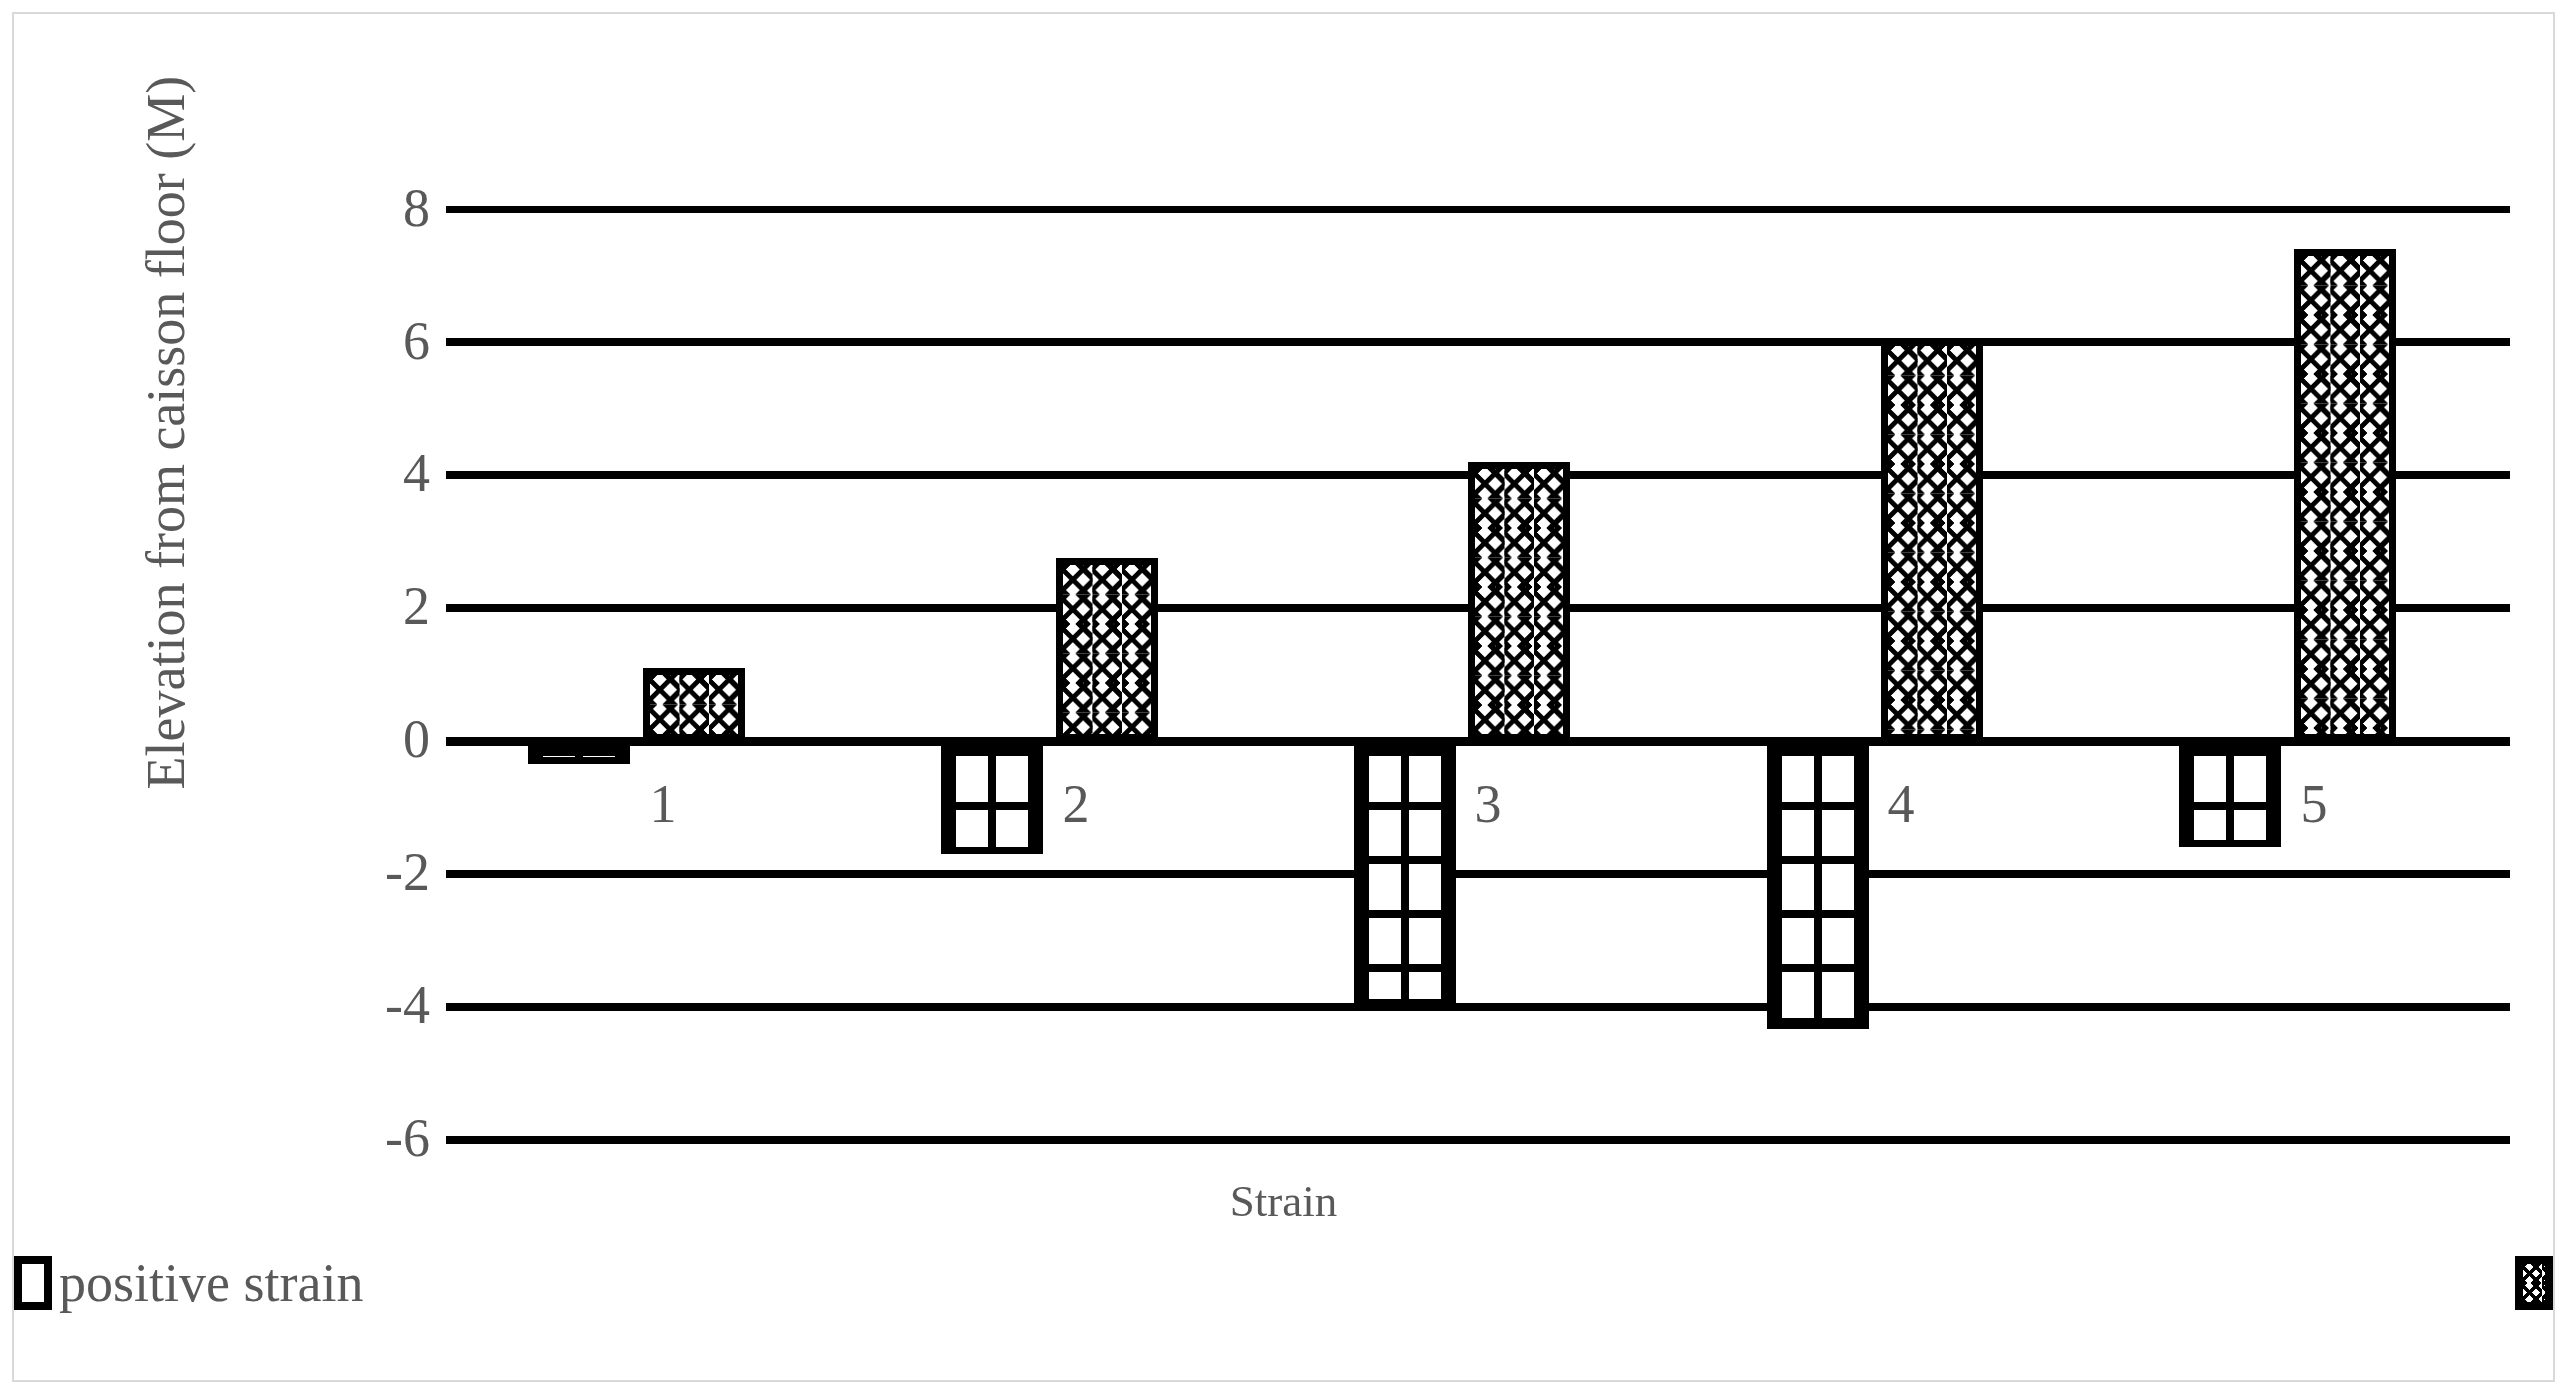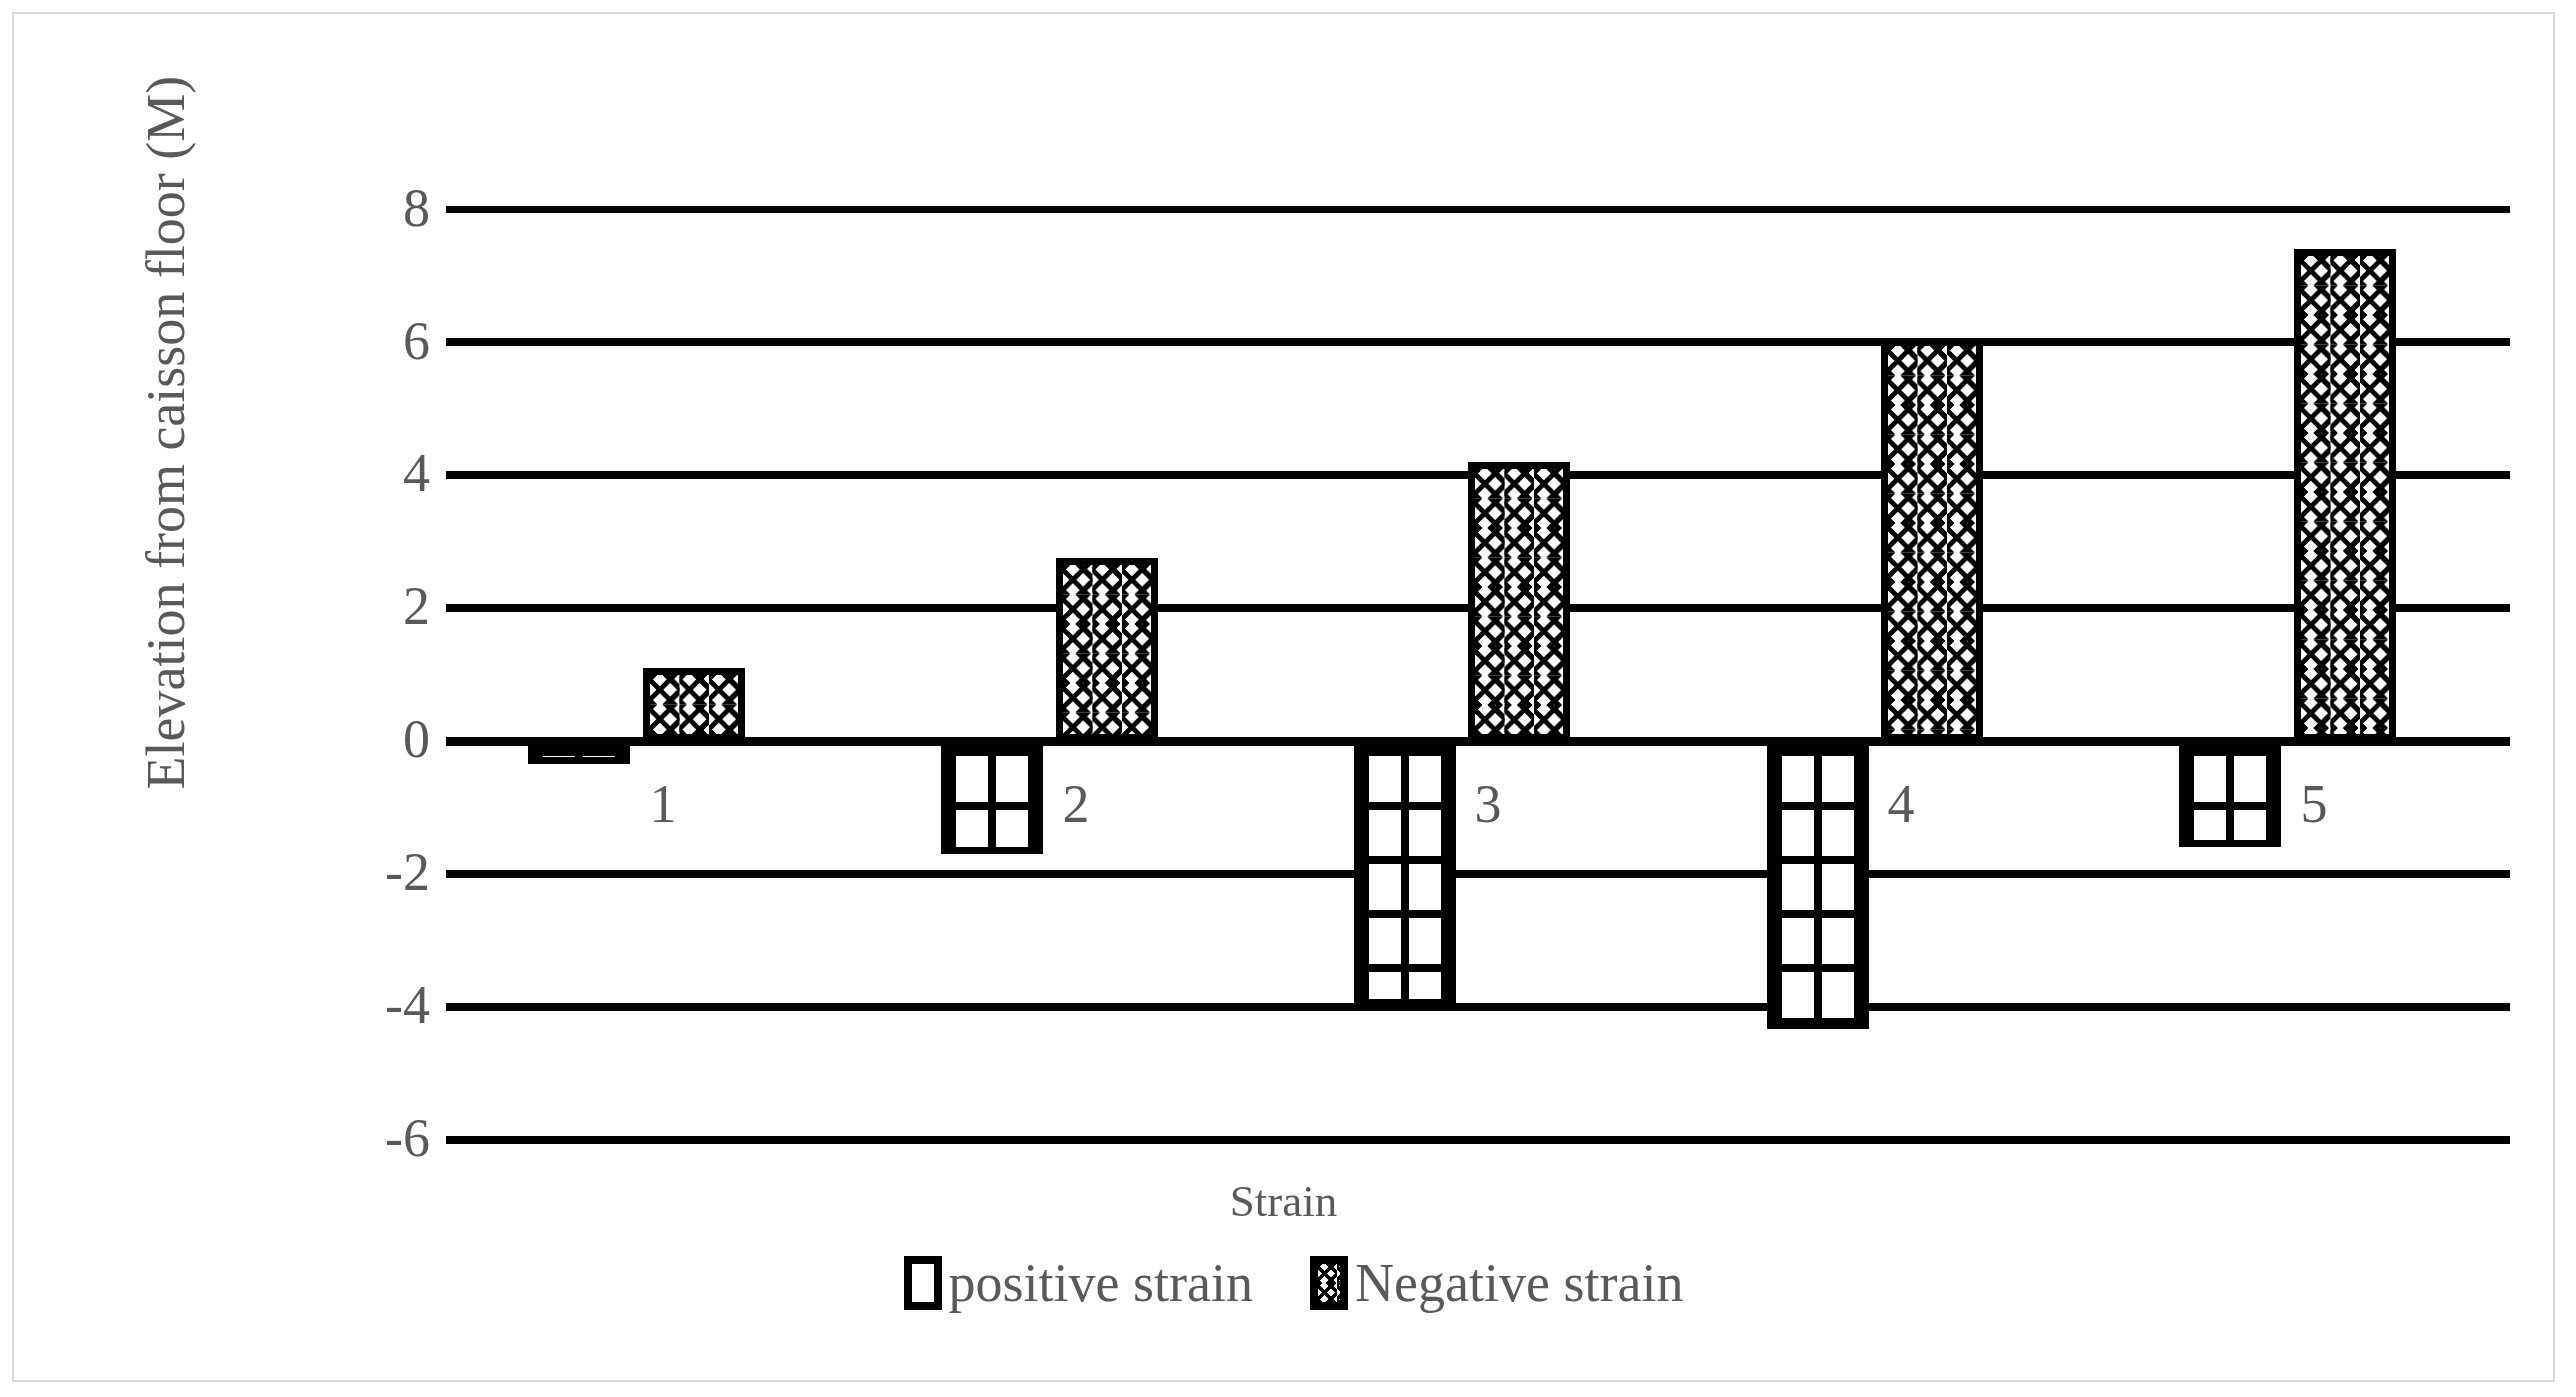--- a/index.html
+++ b/index.html
@@ -95,24 +95,23 @@
       repeating-linear-gradient(45deg,  #000 0 5.2px, transparent 5.2px 14.8px);
     background-size: 29.5px 29.5px, 29.5px 29.5px;
   }
 
   
   #legend{
     position:absolute;
     left:0;right:0;
     top:1241px;
     display:flex;
-    justify-content:center;
+    justify-content:space-between;
     align-items:center;
     gap:57px;
-    margin-left:20px;
   }
   .legend-item{display:flex;align-items:center;gap:7px;}
   .legend-swatch{
     width:38px;height:54px;
     border:8.7px solid #000000;
     box-sizing:border-box;
     background:#ffffff;
   }
   .legend-swatch.pat-zig{
     background-image:
@@ -181,19 +180,18 @@
 
     <div id="x-axis-title">Strain</div>
 
     <div id="legend">
       <div class="legend-item">
         <span class="legend-swatch"></span>
         <span class="legend-label">positive strain</span>
       </div>
       <div class="legend-item">
         <span class="legend-swatch pat-zig"></span>
-        <span class="legend-label">Negative strain</span>
       </div>
     </div>
 
   </div>
 </div>
 
 
 </body></html>

